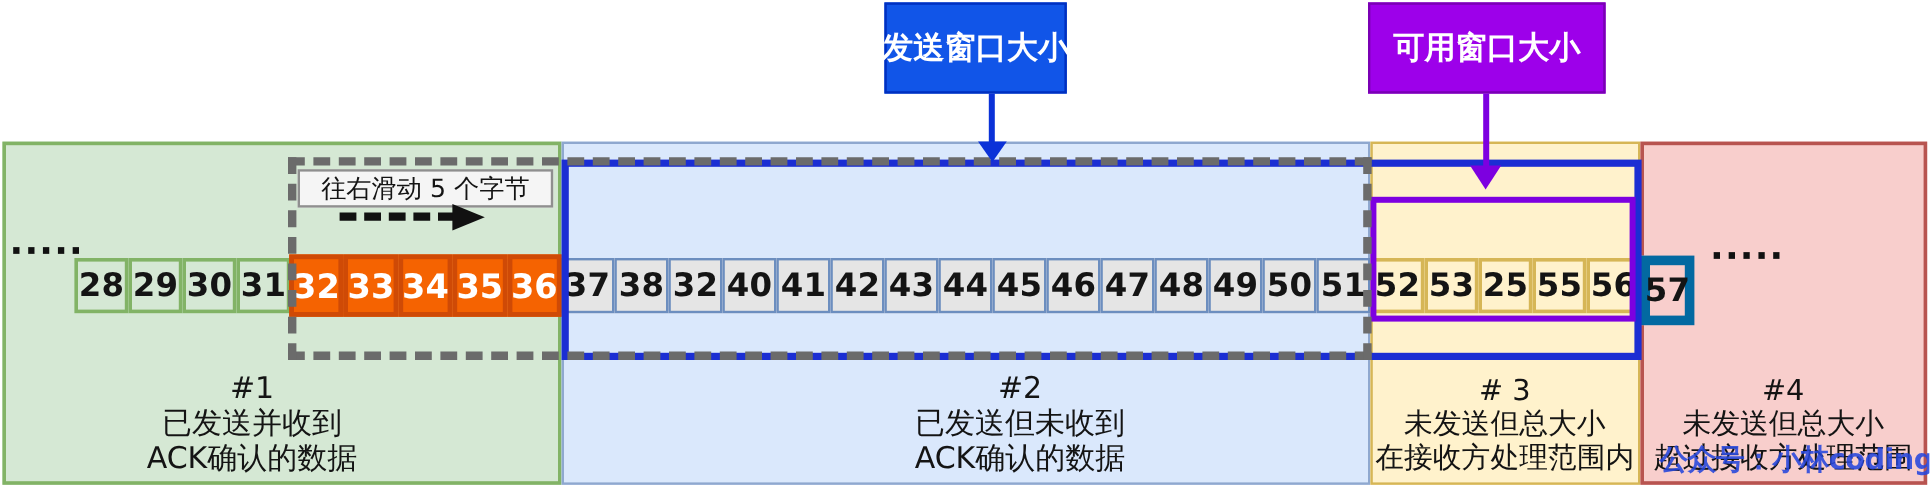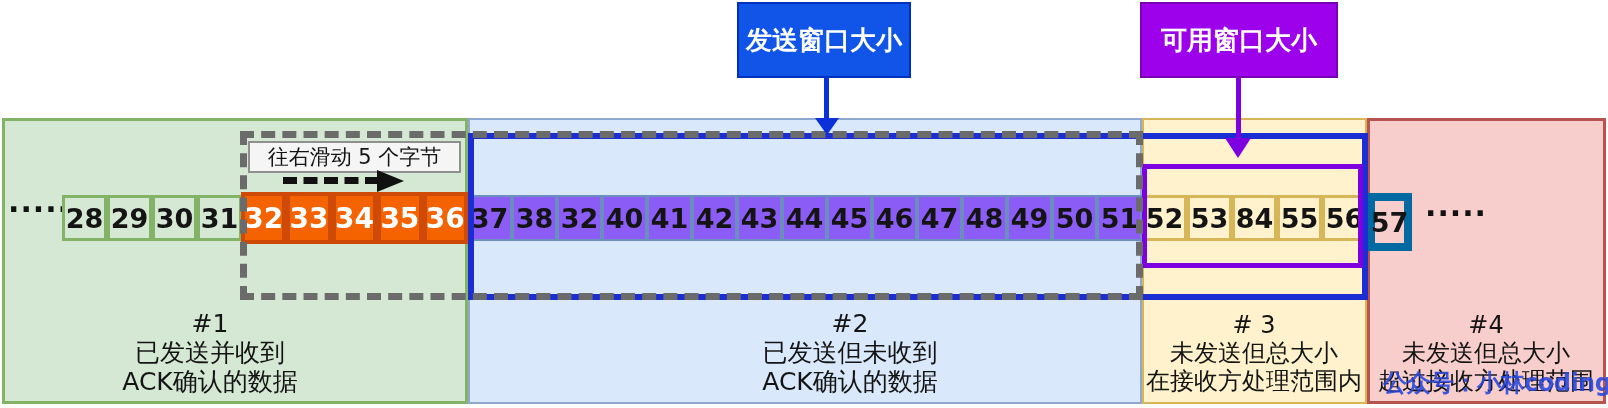--- a/index.html
+++ b/index.html
@@ -15,30 +15,30 @@
   .region-beyond{left:1367px; width:239px; background:#f8cecc; border:3px solid #b85450;}
   
   .rlabel{position:absolute; z-index:2; text-align:center; color:#141414;
           font-size:25px; line-height:29px; white-space:nowrap;}
   .rlabel .rid{display:block;}
   .rlabel-1{left:10px;  top:309px; width:400px;}
   .rlabel-2{left:600px; top:309px; width:500px;}
   .rlabel-3{left:1131px;top:311px; width:246px; font-size:24px; line-height:28px;}
   .rlabel-4{left:1356px;top:311px; width:260px; font-size:24px; line-height:28px;}
   
-  .cells{position:absolute; display:flex; z-index:3;}
+  .cells{position:absolute; display:flex; z-index:3;margin-top:20px;}
   .cell{box-sizing:border-box; width:45px; height:46px; display:flex;
         align-items:center; justify-content:center; font-size:27px; font-weight:600; color:#141414;}
   .cells-acked {left:62px;  top:195px;}
   .cells-acked .cell{background:#d5e8d4; border:3px solid #82b366;}
   .cells-slide {left:241px; top:192px; z-index:4;}
   .cells-slide .cell{width:45.4px; height:52px; background:#f56301; border:4px solid #cf4a06;
         color:#ffffff; font-weight:700; font-size:28px;}
   .cells-sent  {left:467px; top:195px;}
-  .cells-sent .cell{background:#8b5cf6; border:2.5px solid #6c8ebf;}
+  .cells-sent .cell{background:#e5e5e5; border:2.5px solid #6c8ebf;}
   .cells-usable{left:1142px;top:195px;}
   .cells-usable .cell{background:#fff2cc; border:3px solid #d6b656;}
   .cells-beyond{left:1367px;top:193px; z-index:4;}
   .cells-beyond .cell{height:58px; background:#f8cecc; border:8px solid #0369a1;}
   .ellipsis{position:absolute; z-index:3; font-size:30px; font-weight:700; color:#111;
             letter-spacing:1px;}
   .ellipsis-left {left:8px;    top:192px; width:54px; text-align:center;}
   .ellipsis-right{left:1424px; top:196px; width:64px; text-align:center;}
   
   .send-window{position:absolute; left:468px; top:133px; width:900px; height:167px;
@@ -54,21 +54,21 @@
               font-size:21px; color:#141414; white-space:nowrap;}
   .slide-arrow-line{position:absolute; left:283px; top:177px; width:96px; height:0;
               border-top:7px dashed #111; z-index:7;}
   .slide-arrow-head{position:absolute; left:377px; top:170px; width:0; height:0; z-index:7;
               border-left:27px solid #111; border-top:11px solid transparent;
               border-bottom:11px solid transparent;}
   
   .callout{position:absolute; top:2px; height:76px; box-sizing:border-box; z-index:8;
            display:flex; flex-direction:column; align-items:center; justify-content:center;
            color:#ffffff; font-size:26px; font-weight:700; line-height:33px; white-space:nowrap;}
-  .callout-send{left:737px; width:174px; background:#1155e8; border:2px solid #0030c0;text-align:center;}
+  .callout-send{left:737px; width:152px; background:#1155e8; border:2px solid #0030c0;text-align:center;}
   .callout-avail{left:1140px; width:198px; background:#9d00ea; border:2px solid #7a00b4;}
   .arrow-line{position:absolute; z-index:8;}
   .arrow-send-line {left:824px;  top:78px; width:5px; height:42px; background:#0b32d8;}
   .arrow-send-head {position:absolute; left:815px; top:118px; width:0; height:0; z-index:8;
         border-left:12px solid transparent; border-right:12px solid transparent;
         border-top:17px solid #0b32d8;}
   .arrow-avail-line{left:1236px; top:78px; width:5px; height:62px; background:#7d00e0;}
   .arrow-avail-head{position:absolute; left:1225px; top:138px; width:0; height:0; z-index:8;
         border-left:13px solid transparent; border-right:13px solid transparent;
         border-top:20px solid #7d00e0;}
@@ -134,21 +134,21 @@
       <div class="cell">46</div>
       <div class="cell">47</div>
       <div class="cell">48</div>
       <div class="cell">49</div>
       <div class="cell">50</div>
       <div class="cell">51</div>
     </div>
   <div class="cells cells-usable">
       <div class="cell">52</div>
       <div class="cell">53</div>
-      <div class="cell">84</div>
+      <div class="cell">25</div>
       <div class="cell">55</div>
       <div class="cell">56</div>
     </div>
   <div class="cells cells-beyond">
       <div class="cell">57</div>
     </div>
   <div class="ellipsis ellipsis-right">·····</div>
 
   <div class="send-window"></div>
   <div class="avail-window"></div>

